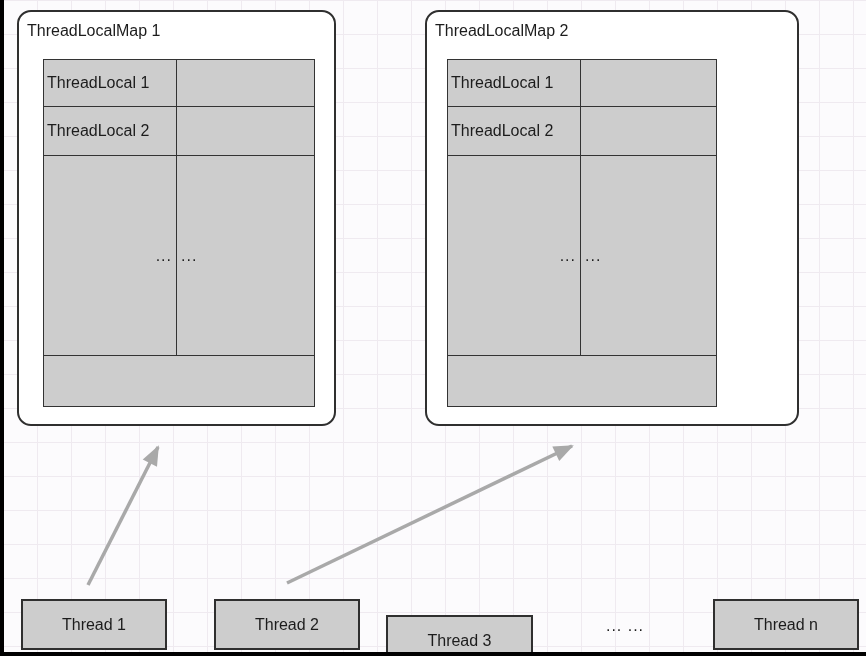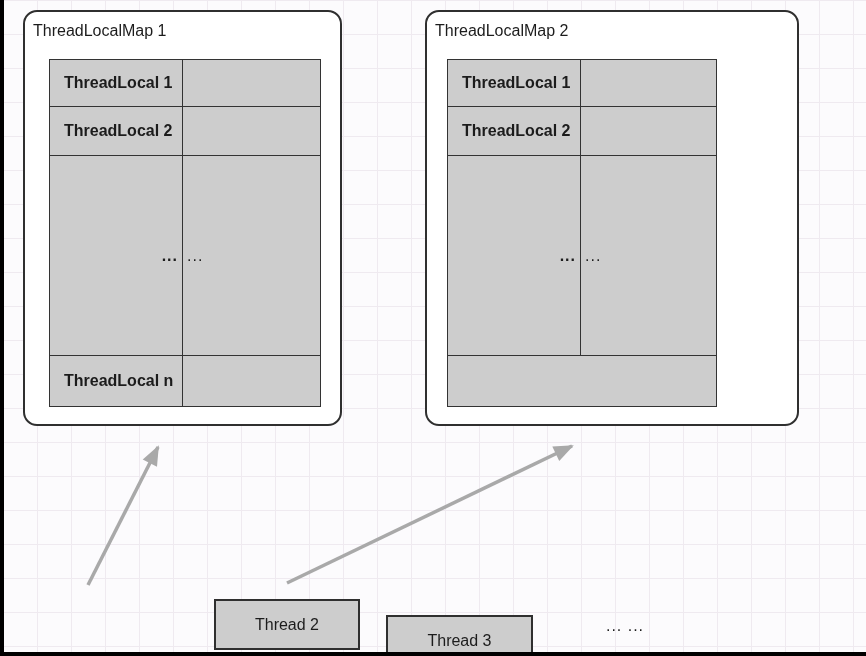--- a/index.html
+++ b/index.html
@@ -30,21 +30,21 @@
 
   .map-box {
     position: absolute;
     top: 10px;
     height: 416px;
     background: #ffffff;
     border: 2px solid #2f2f2f;
     border-radius: 14px;
     box-sizing: border-box;
   }
-  .map-box.map-1 { left: 23px;  width: 319px; }
+  .map-box.map-1 { left: 17px;  width: 319px; }
   .map-box.map-2 { left: 425px; width: 374px; }
 
   .map-title {
     position: absolute;
     left: 8px; top: 10px;
     font-size: 16px;
     white-space: nowrap;
   }
 
   .map-table {
@@ -63,21 +63,21 @@
   .cell {
     box-sizing: border-box;
     border-right: 1.5px solid #333333;
     border-bottom: 1.5px solid #333333;
     display: flex;
     align-items: center;
     font-size: 16px;
     overflow: hidden;
     white-space: nowrap;
   }
-  .cell.label { padding-left: 14px; font-weight: bold; }
+  .cell.label { padding-left: 3px; }
   .cell.value { border-right: none; }
   .cell.last-row { border-bottom: none; }
   .cell.dots-left  { justify-content: flex-end; padding-right: 4px; letter-spacing: 1px; }
   .cell.dots-right { justify-content: flex-start; padding-left: 4px; letter-spacing: 1px; }
 
   .thread-box {
     position: absolute;
     top: 599px;
     height: 51px;
     background: #cdcdcd;
@@ -115,21 +115,20 @@
 
   <div class="map-box map-1">
     <div class="map-title">ThreadLocalMap 1</div>
     <div class="map-table">
       <div class="cell label">ThreadLocal 1</div>
       <div class="cell value"></div>
       <div class="cell label">ThreadLocal 2</div>
       <div class="cell value"></div>
       <div class="cell label dots-left">...</div>
       <div class="cell value dots-right">...</div>
-      <div class="cell label last-row">ThreadLocal n</div>
       <div class="cell value last-row"></div>
     </div>
   </div>
 
   <div class="map-box map-2">
     <div class="map-title">ThreadLocalMap 2</div>
     <div class="map-table">
       <div class="cell label">ThreadLocal 1</div>
       <div class="cell value"></div>
       <div class="cell label">ThreadLocal 2</div>
@@ -143,19 +142,21 @@
   <svg class="arrows" width="866" height="656" viewBox="0 0 866 656">
     <defs>
       <marker id="arrowhead" markerUnits="userSpaceOnUse" markerWidth="22" markerHeight="18" viewBox="0 0 22 18" refX="19" refY="9" orient="auto">
         <path d="M1,1 L21,9 L1,17 Z" fill="#a9a9a9"></path>
       </marker>
     </defs>
     <line x1="88" y1="585" x2="158" y2="447" stroke="#a9a9a9" stroke-width="3.5" marker-end="url(#arrowhead)"></line>
     <line x1="287" y1="583" x2="572" y2="446" stroke="#a9a9a9" stroke-width="3.5" marker-end="url(#arrowhead)"></line>
   </svg>
 
+  <div class="thread-box thread-1">Thread 1</div>
   <div class="thread-box thread-2">Thread 2</div>
   <div class="thread-box thread-3">Thread 3</div>
   <div class="thread-dots">... ...</div>
+  <div class="thread-box thread-n">Thread n</div>
 
   <div class="edge-left"></div>
   <div class="edge-bottom"></div>
 </div>
 
 </body></html>

